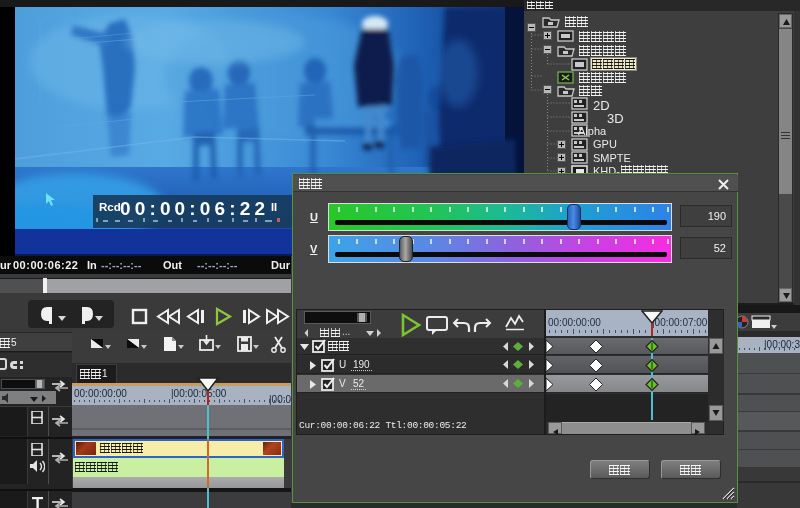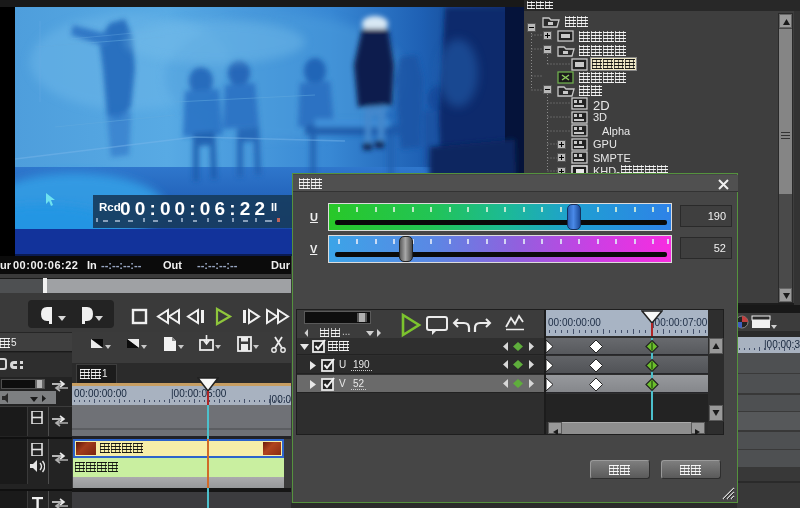--- a/index.html
+++ b/index.html
@@ -437,28 +437,28 @@
         <rect x="8" y="3" width="3" height="3" fill="#c8c8c8"></rect>
         <rect x="3" y="8" width="10" height="2" fill="#c8c8c8"></rect>
       </svg>
     <span class="abs" style="left:69px;top:98px;color:#e8e8e8;font-size:13px;">2D</span>
     <svg class="abs" style="left:47px;top:111px;" width="18" height="13" viewBox="0 0 18 13">
         <rect x="1" y="1" width="15" height="11" fill="#222" stroke="#c8c8c8" stroke-width="1.3"></rect>
         <rect x="3" y="3" width="3" height="3" fill="#c8c8c8"></rect>
         <rect x="8" y="3" width="3" height="3" fill="#c8c8c8"></rect>
         <rect x="3" y="8" width="10" height="2" fill="#c8c8c8"></rect>
       </svg>
-    <span class="abs" style="left:69px;top:111px;color:#e8e8e8;font-size:11px;">3D</span>
+    <span class="abs" style="left:83px;top:111px;color:#e8e8e8;font-size:13px;">3D</span>
     <svg class="abs" style="left:47px;top:124px;" width="18" height="13" viewBox="0 0 18 13">
         <rect x="1" y="1" width="15" height="11" fill="#222" stroke="#c8c8c8" stroke-width="1.3"></rect>
         <rect x="3" y="3" width="3" height="3" fill="#c8c8c8"></rect>
         <rect x="8" y="3" width="3" height="3" fill="#c8c8c8"></rect>
         <rect x="3" y="8" width="10" height="2" fill="#c8c8c8"></rect>
       </svg>
-    <span class="abs" style="left:78px;top:125px;color:#e8e8e8;font-size:11px;">Alpha</span>
+    <span class="abs" style="left:54px;top:125px;color:#e8e8e8;font-size:11px;">Alpha</span>
     <div class="abs" style="left:33px;top:140px;width:9px;height:9px;background:#b8b8b8;border:1px solid #555;">
         <div class="abs" style="left:1px;top:3px;width:5px;height:1px;background:#000;"></div>
         <div class="abs" style="left:3px;top:1px;width:1px;height:5px;background:#000;"></div>
       </div>
     <svg class="abs" style="left:47px;top:138px;" width="18" height="13" viewBox="0 0 18 13">
         <rect x="1" y="1" width="15" height="11" fill="#222" stroke="#c8c8c8" stroke-width="1.3"></rect>
         <rect x="3" y="3" width="3" height="3" fill="#c8c8c8"></rect>
         <rect x="8" y="3" width="3" height="3" fill="#c8c8c8"></rect>
         <rect x="3" y="8" width="10" height="2" fill="#c8c8c8"></rect>
       </svg>
@@ -691,20 +691,21 @@
           </svg>
         <span class="abs" style="left:42px;top:3px;color:#e8e8e8;font-size:10px;">V</span>
         <span class="abs" style="left:54px;top:3px;color:#e8e8e8;font-size:10px;border-bottom:1px dotted #ccc;padding:0 2px;">52</span>
         <svg class="abs" style="left:206px;top:4px;" width="32" height="10" viewBox="0 0 32 10">
             <path d="M5,0 L5,9 L0,4.5 Z" fill="#d8d8d8"></path>
             <path d="M15,0 L20,4.5 L15,9 L10,4.5 Z" fill="#5fae3c"></path>
             <path d="M26,0 L31,4.5 L26,9 L26,0 Z" fill="#d8d8d8"></path>
           </svg>
       </div>
 
+      <div class="abs" style="left:2px;top:110px;color:#ececec;font-family:'Liberation Mono',monospace;font-size:9.5px;letter-spacing:-0.3px;">Cur:00:00:06:22 Ttl:00:00:05:22</div>
 
       <div class="abs" style="left:247px;top:0;width:2px;height:124px;background:#1c1c1c;"></div>
       <div class="abs" style="left:249px;top:0;width:162px;height:26px;background:#a8b4c4;color:#1c2c44;font-size:10px;">
         <span class="abs" style="left:2px;top:7px;">00:00:00:00</span>
         <span class="abs" style="left:106px;top:7px;">|00:00:07:00</span>
         <svg class="abs" style="left:0;top:19px;" width="162" height="7" viewBox="0 0 162 7">
           <g fill="#44506a">
               <rect x="3" y="1" width="1" height="3"></rect>
               <rect x="9" y="1" width="1" height="3"></rect>
               <rect x="15" y="1" width="1" height="3"></rect>

